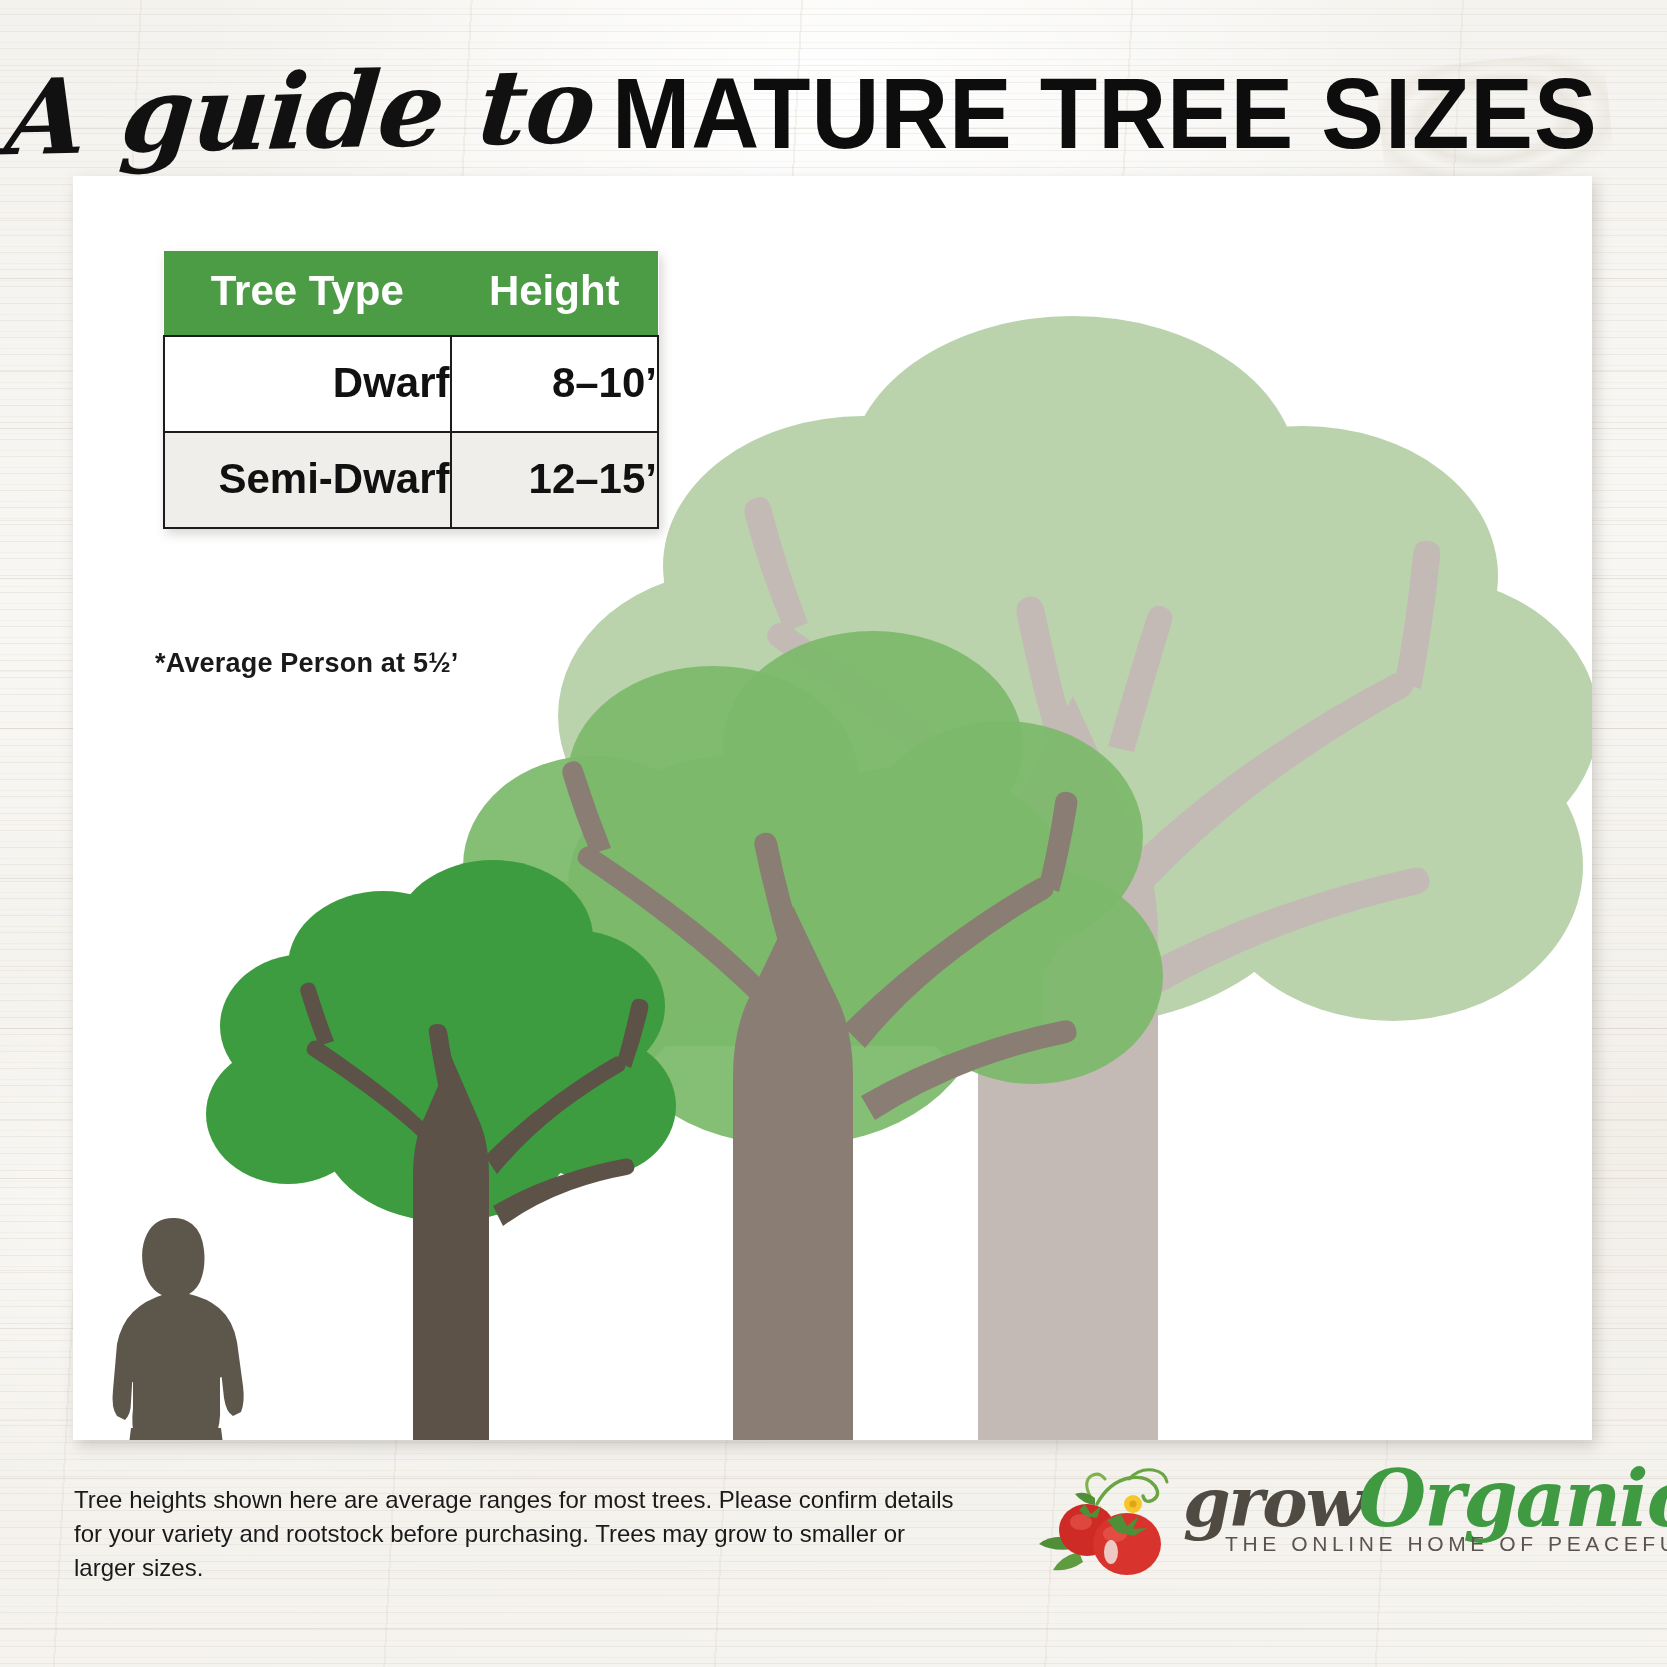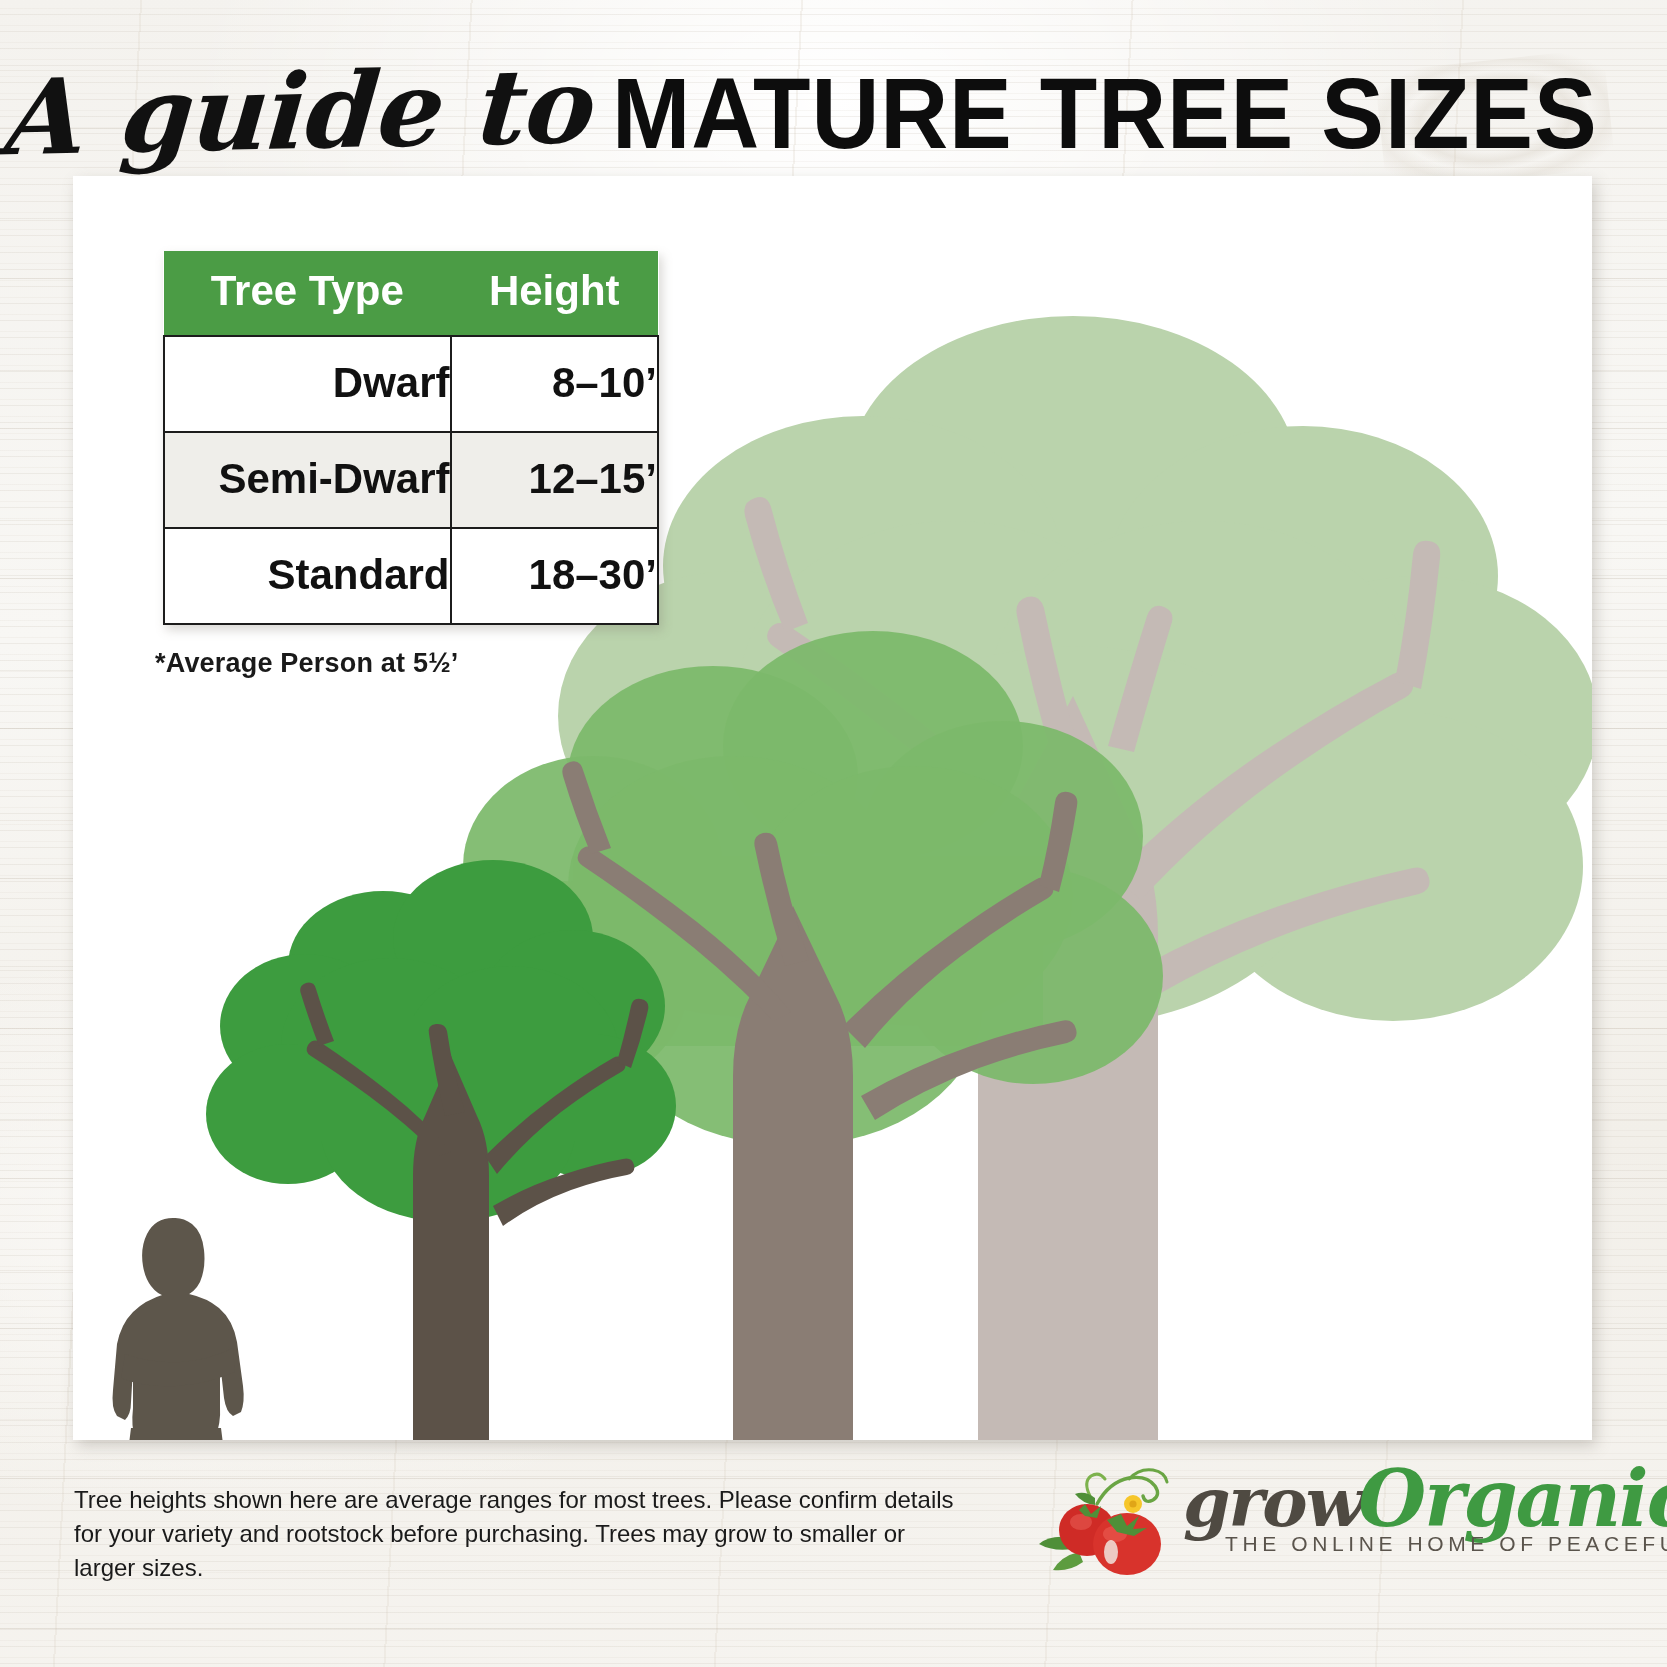--- a/index.html
+++ b/index.html
@@ -374,24 +374,20 @@
     </thead>
     <tbody>
       <tr>
         <td>Dwarf</td>
         <td>8–10’</td>
       </tr>
       <tr>
         <td>Semi-Dwarf</td>
         <td>12–15’</td>
       </tr>
-      <tr>
-        <td>Standard</td>
-        <td>18–30’</td>
-      </tr>
     </tbody>
   </table>
 
   <div id="table-note">*Average Person at 5½’</div>
 </div>
 
 <div id="footer-note">Tree heights shown here are average ranges for most trees. Please confirm details for your variety and rootstock before purchasing. Trees may grow to smaller or larger sizes.</div>
 
 <div id="logo">
   <svg width="150" height="130" viewBox="0 0 150 130" style="position:absolute;left:0;top:12px;">

